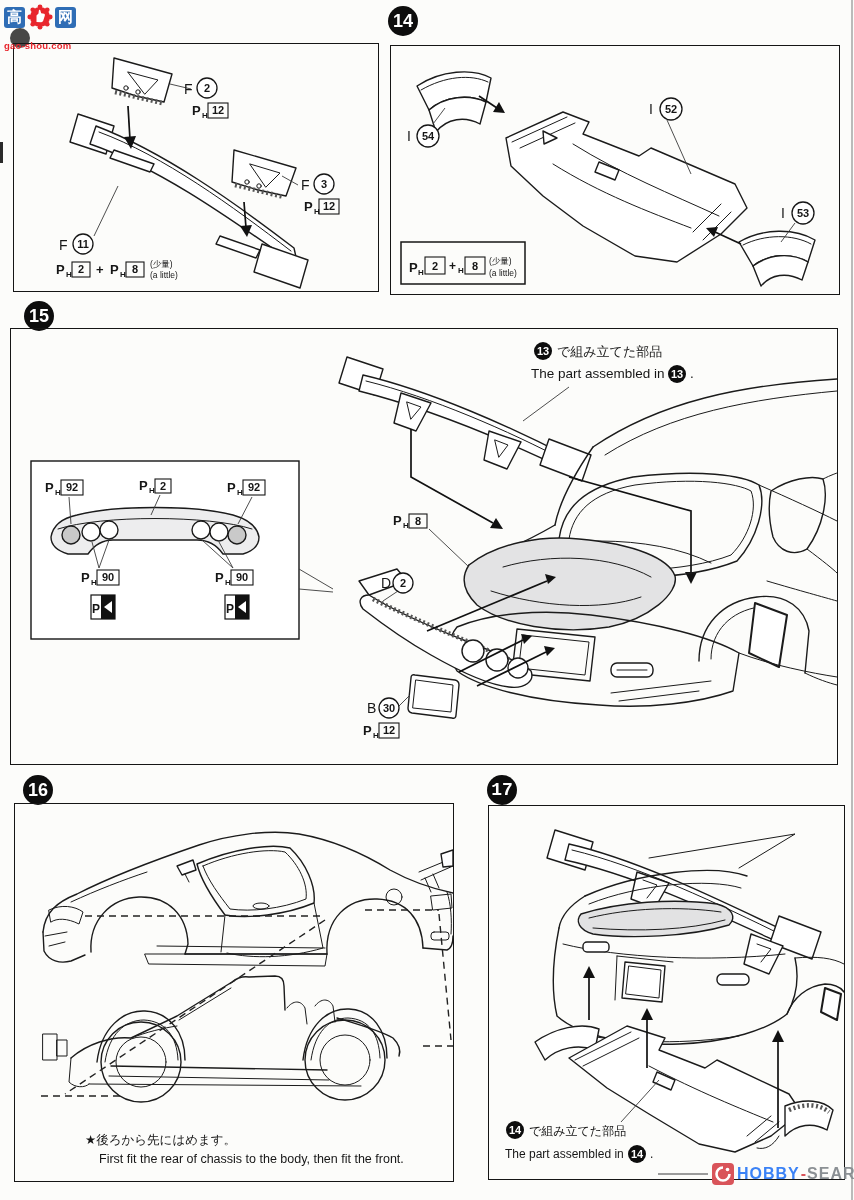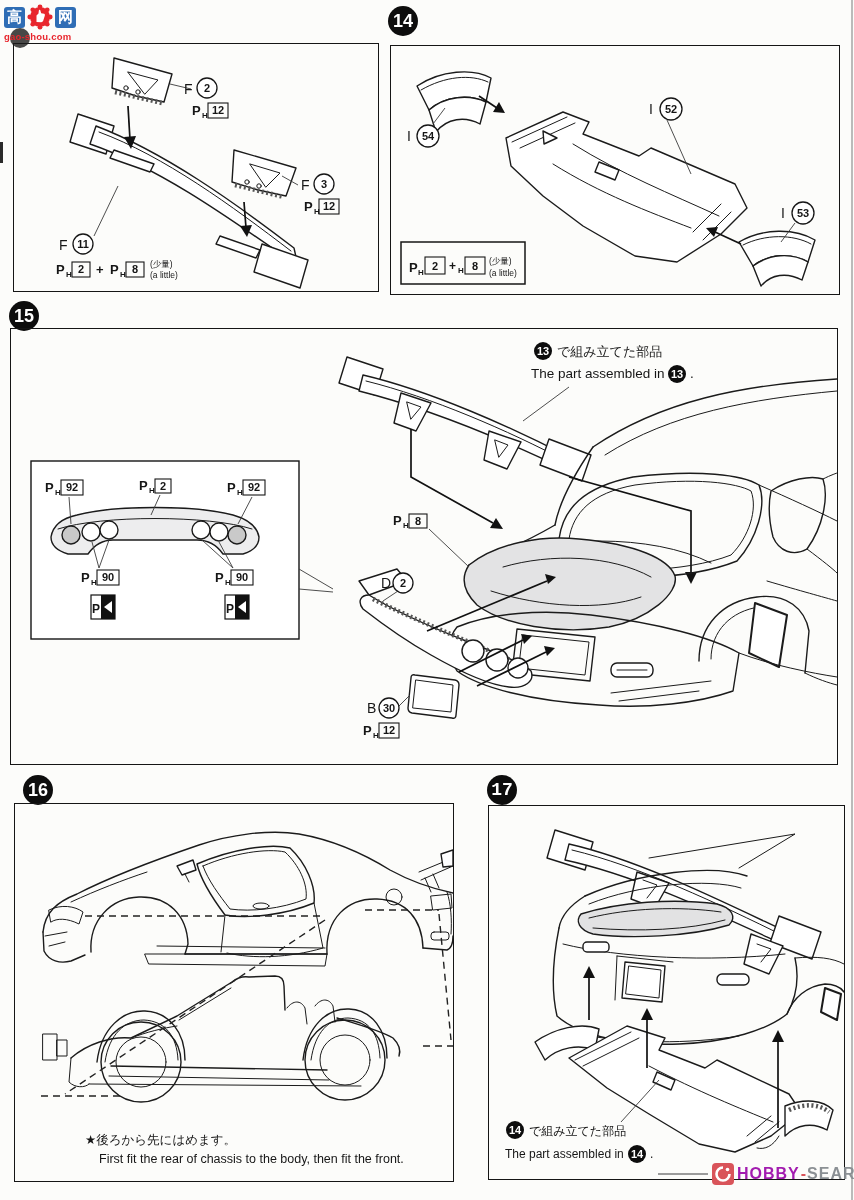--- a/index.html
+++ b/index.html
@@ -29,26 +29,26 @@
   .ldr{fill:none;stroke:#3a3a3a;stroke-width:0.9;}
   .arr{stroke:#111;stroke-width:1.7;}
   .ah{fill:#111;stroke:none;}
   .dash{fill:none;stroke:#222;stroke-width:1.4;stroke-dasharray:7 5;}
   .hatch{fill:none;stroke:#555;stroke-width:4.5;stroke-dasharray:2 2.6;}
   
   .wm{position:absolute;left:4px;top:4px;z-index:5;}
   .wm-row{display:flex;align-items:center;gap:2px;position:relative;z-index:2;}
   .wm-box{width:21px;height:21px;background:#2f6db5;border-radius:3px;color:#fff;font-size:15px;
           font-weight:700;display:flex;align-items:center;justify-content:center;}
-  .wm-dom{position:relative;z-index:2;color:#e8262d;font-size:9.5px;font-weight:700;margin-top:1px;letter-spacing:.2px;}
+  .wm-dom{position:relative;z-index:2;color:#e8262d;font-size:9.5px;font-weight:700;margin-top:10px;letter-spacing:.2px;}
   .wm-dark{position:absolute;left:6px;top:24px;width:20px;height:20px;border-radius:50%;background:#1a1a1a;opacity:.8;z-index:1;}
   
   .hs{position:absolute;left:658px;top:1161px;z-index:5;display:flex;align-items:center;height:26px;}
   .hs-line{width:50px;height:2px;background:#9b9b9b;margin-right:4px;}
-  .hs-hobby{color:#a21caf;font-weight:700;font-size:16px;letter-spacing:1px;}
+  .hs-hobby{color:#3b82f6;font-weight:700;font-size:16px;letter-spacing:1px;}
   .hs-dash{color:#d9545a;font-weight:700;font-size:16px;margin:0 1px;}
   .hs-search{color:#8b9094;font-weight:700;font-size:16px;letter-spacing:1px;}
   .edge-r{position:absolute;left:851px;top:0;width:2px;height:1200px;background:#8f8f8f;opacity:.6;}
   .tick-l{position:absolute;left:0;top:142px;width:3px;height:21px;background:#2a2a2a;}
 </style>
 </head>
 <body>
 
 <div class="page">
 
@@ -67,21 +67,21 @@
         <circle cx="5.8" cy="20.2" r="2.4" fill="#e8262d"></circle>
           <circle cx="20.2" cy="20.2" r="2.4" fill="#e8262d"></circle>
         <path d="M9.5,18 L9.5,11.5 L11.5,9.5 L11.8,6.8 Q11.9,5.4 13.2,6 L14.2,9.2 L17.2,9.8 Q18.3,10.2 17.8,11.8 L16.2,16.8 Q15.7,18.2 14.2,18.2 Z" fill="#fff"></path>
       </svg>
       <div class="wm-box">网</div>
     </div>
     <div class="wm-dom">gao-shou.com</div>
   </div>
 
   <div class="badge" style="left:388px;top:6px;">14</div>
-  <div class="badge" style="left:9px;top:301px;">15</div>
+  <div class="badge" style="left:24px;top:301px;">15</div>
   <div class="badge" style="left:23px;top:775px;">16</div>
   <div class="badge" style="left:487px;top:775px;font-family:Liberation Mono, monospace;">17</div>
 
   <div class="panel" style="left:13px;top:43px;width:364px;height:247px;">
   <svg viewBox="0 0 364 247" width="364" height="247">
     <g>
       <polygon class="fw" points="64,70 100,82 92,110 56,98"></polygon>
       <path class="fw" d="M82,82 C150,108 220,158 280,204 L284,222 C218,176 146,124 76,100 Z"></path>
       <path class="l2" d="M85,88 C150,112 218,162 277,207"></path>
       <polygon class="fw" points="248,200 294,216 286,244 240,228"></polygon>

